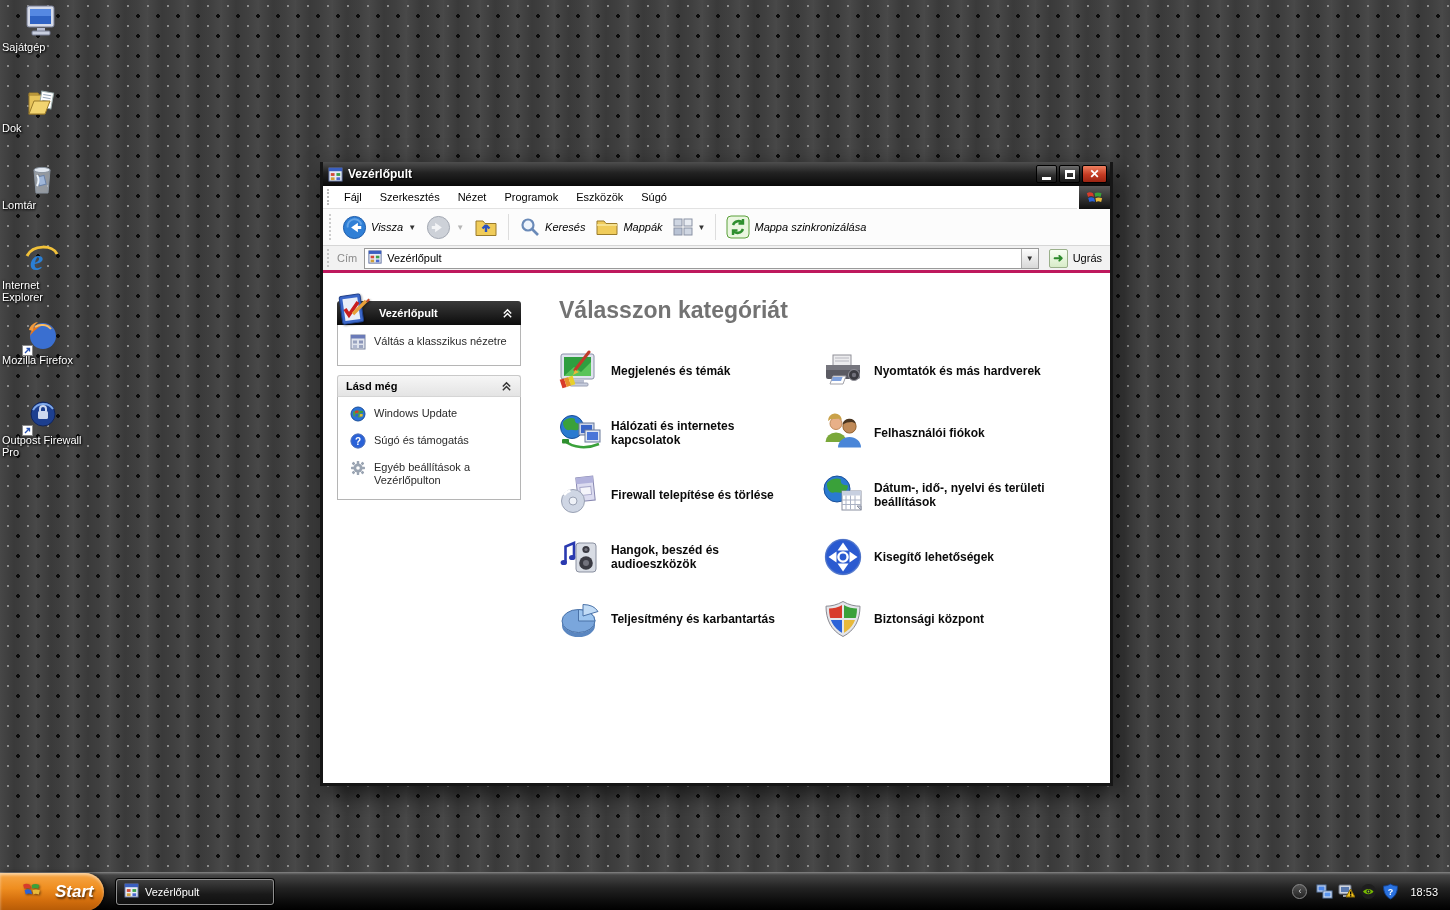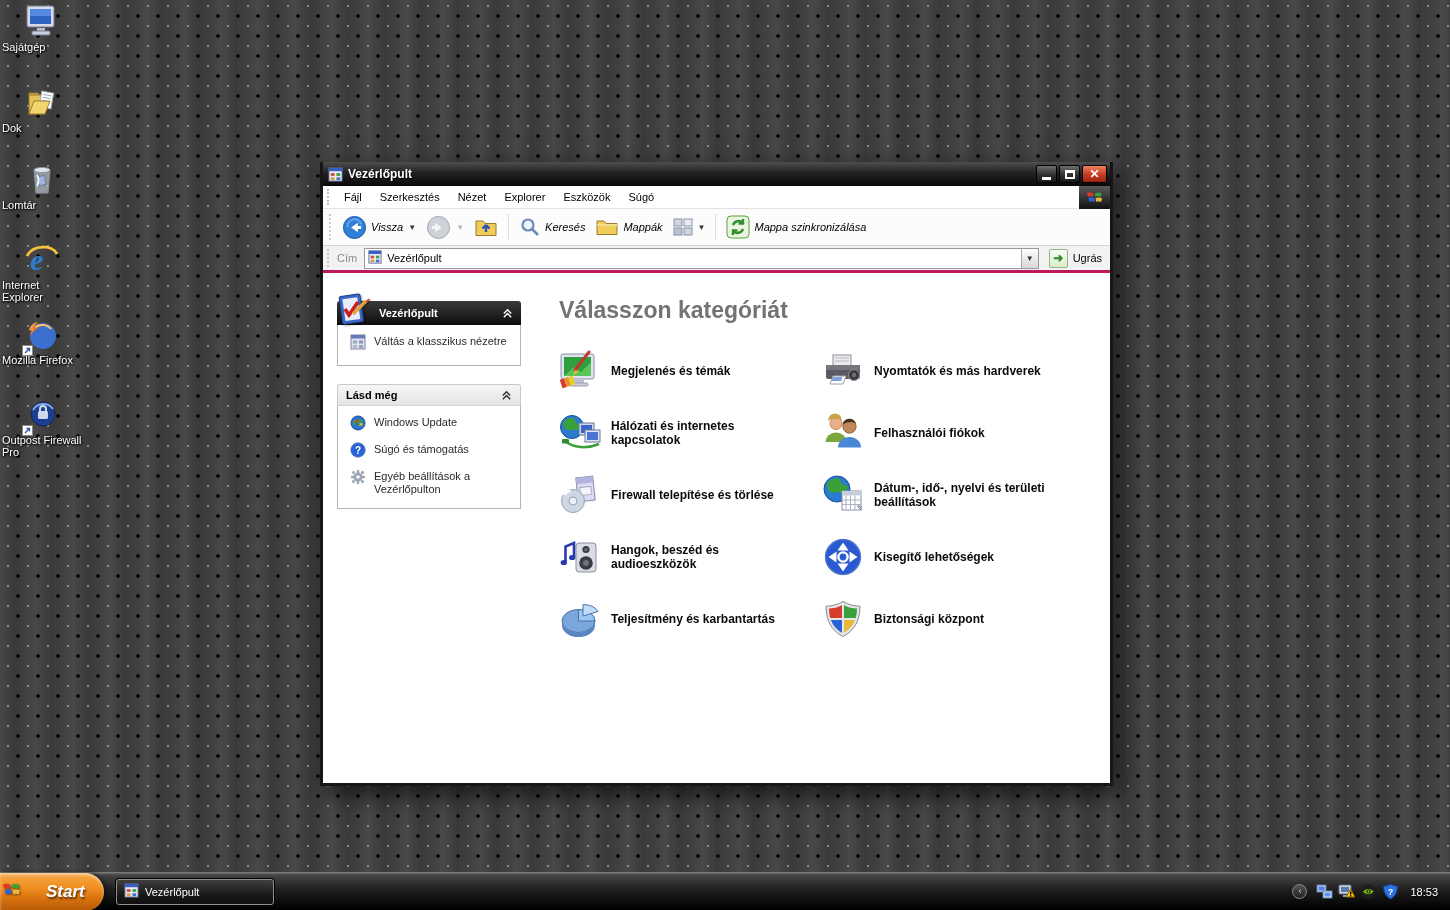--- a/index.html
+++ b/index.html
@@ -92,21 +92,21 @@
                font-weight:bold; font-size:11px; display:flex; align-items:center;
                padding-left:42px; border-radius:3px 3px 0 0; }
   .p1-header .chev { margin-left:auto; margin-right:8px; }
   .chev svg { width:11px; height:11px; display:block; cursor:pointer; }
   .panel-body { background:#fff; border:1px solid #b5b5b5; border-top:none;
                 padding:9px 6px 12px 12px; font-size:11px; color:#2a2a2a; }
   .side-item { display:flex; gap:8px; margin-bottom:8px; cursor:pointer; line-height:13px; }
   .side-item:last-child { margin-bottom:0; }
   .side-item svg { width:16px; height:16px; flex:0 0 16px; }
   .side-item .lbl { padding-top:1px; }
-  .panel2 { margin-top:18px; }
+  .panel2 { margin-top:9px; }
   .p2-header { height:22px; background:linear-gradient(#f6f6f6,#e4e4e4); color:#000;
                border:1px solid #c9c9c9; border-bottom:1px solid #d5d5d5;
                font-weight:bold; font-size:11px; display:flex; align-items:center;
                padding:0 8px; border-radius:3px 3px 0 0; }
   .p2-header .chev { margin-left:auto; }
   .p2-header .chev svg path { stroke:#333; }
 
   
   #main { flex:1; padding:24px 10px 0 12px; }
   #main h1 { font-size:23px; font-weight:bold; color:#737373; letter-spacing:0;
@@ -117,21 +117,21 @@
   .cat .c-icon svg { width:42px; height:42px; }
   .cat .c-label { font-size:12px; font-weight:bold; color:#0a0a0a; max-width:195px; line-height:14px; }
 
   
   #taskbar { position:absolute; left:0; bottom:0; width:1450px; height:38px;
              background:linear-gradient(#6b6b6b 0, #454545 2px, #232323 40%, #0d0d0d 75%, #000 100%);
              border-top:1px solid #7a7a7a; display:flex; align-items:center; }
   #start-btn { height:38px; width:104px; border-radius:0 19px 19px 0; cursor:pointer;
                background:linear-gradient(#f7a848 0%, #ef8e20 40%, #d5700e 70%, #b55a06 100%);
                box-shadow:inset 0 2px 3px rgba(255,255,255,.5), 2px 0 5px rgba(0,0,0,.5);
-               display:flex; align-items:center; gap:24px; padding-left:1px; }
+               display:flex; align-items:center; gap:13px; padding-left:21px; }
   #start-btn svg { width:21px; height:21px; filter:drop-shadow(1px 1px 1px rgba(0,0,0,.5)); }
   #start-label { color:#fff; font-size:17px; font-weight:bold; font-style:italic;
                  text-shadow:1px 2px 2px rgba(0,0,0,.6); }
   .taskbtn { margin-left:12px; height:26px; width:158px; border:1px solid #8f8f8f; border-radius:3px;
              background:linear-gradient(#3f3f3f,#191919 60%, #101010); cursor:pointer;
              box-shadow:0 0 0 1px #000; display:flex; align-items:center; gap:6px;
              padding:0 7px; color:#fff; font-size:11px; }
   .taskbtn svg { width:15px; height:15px; }
   #tray { margin-left:auto; display:flex; align-items:center; gap:6px; padding-right:12px;
           height:100%; }
@@ -236,21 +236,21 @@
           <span class="glyph-x">✕</span>
         </span>
     </div>
 
     <div id="menubar">
       <span class="menu-grip"></span>
       <span id="menu-items" style="display:flex;">
           <span class="menu-item">Fájl</span>
           <span class="menu-item">Szerkesztés</span>
           <span class="menu-item">Nézet</span>
-          <span class="menu-item">Explorer</span>
+          <span class="menu-item">Programok</span>
           <span class="menu-item">Eszközök</span>
           <span class="menu-item">Súgó</span>
         </span>
       <span class="spacer"></span>
       <span id="menu-logo">
           <svg viewBox="0 0 20 20">
             <path d="M2 5.5 C4 4.2 6 4.2 8.4 5.4 L9.4 9.2 C7.2 8.2 5.2 8.2 3.2 9.4 Z" fill="#d83b2a"></path>
             <path d="M10.2 5.6 C12.4 4.4 14.6 4.4 17.4 5.6 L16.4 9.4 C14.2 8.4 12.2 8.4 10.8 9.4 Z" fill="#3aa13a"></path>
             <path d="M3.4 10.6 C5.4 9.6 7.4 9.6 9.6 10.6 L10.6 14.6 C8.4 13.6 6.4 13.6 4.6 14.8 Z" fill="#2a62d8"></path>
             <path d="M11 10.8 C13.2 9.8 15.2 9.8 18 10.8 L17 14.8 C14.8 13.8 12.8 13.8 11.8 14.8 Z" fill="#e8b93a"></path>

